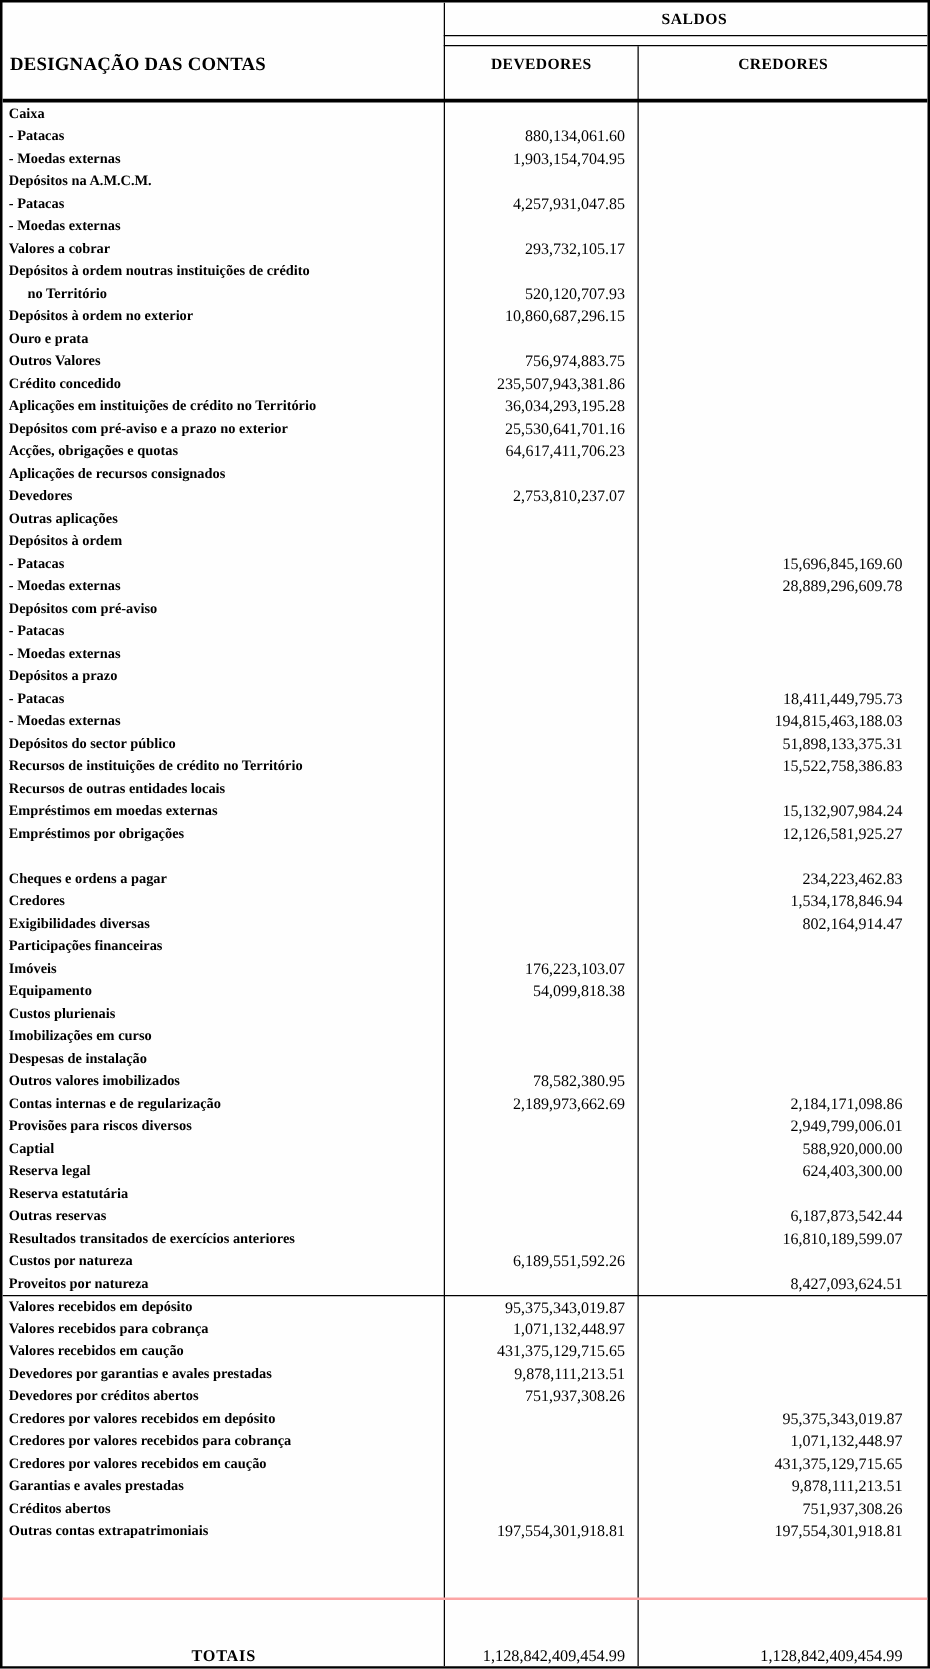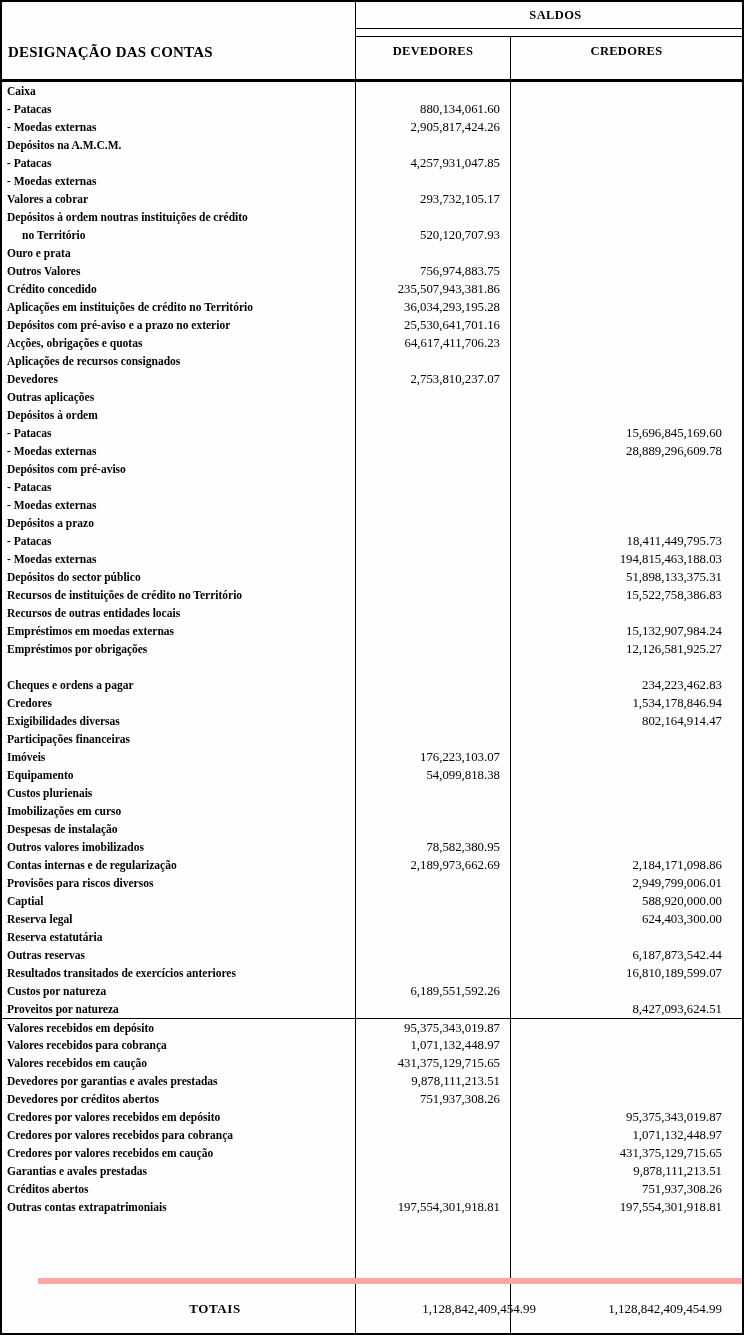--- a/index.html
+++ b/index.html
@@ -47,22 +47,22 @@
   .body { position:absolute; left:0; right:0; top:80px; padding-top:0; }
   .row { display:flex; height:18px; line-height:18px; white-space:nowrap; }
   .row.section-break { border-top:1px solid #000; }
   .c-label { width:354px; padding-left:5px; font-weight:bold; font-size:11.5px; overflow:hidden; }
   .row.indent .c-label { padding-left:20px; }
   .c-dev  { width:154px; text-align:right; padding-right:10px; font-size:12.8px; }
   .c-cred { flex:1;      text-align:right; padding-right:20px; font-size:12.8px; }
 
   .totals {
     position:absolute; left:0; right:0; bottom:0; height:55px;
-    border-top:6px solid #fca5a5;
-    display:flex; align-items:center;margin-left:36px;
+    border-top:2px solid #fca5a5;
+    display:flex; align-items:flex-end;
   }
   .totals .t-label { width:354px; text-align:center; font-weight:bold; font-size:13px; letter-spacing:0.6px; }
   .totals .t-dev  { width:154px; text-align:right; padding-right:10px; font-size:13px; }
   .totals .t-cred { flex:1;      text-align:right; padding-right:20px; font-size:13px; }
 </style>
 </head>
 <body>
 
 <div class="page">
 
@@ -82,21 +82,21 @@
         <div class="c-dev"></div>
         <div class="c-cred"></div>
       </div>
       <div class="row">
         <div class="c-label">- Patacas</div>
         <div class="c-dev">880,134,061.60</div>
         <div class="c-cred"></div>
       </div>
       <div class="row">
         <div class="c-label">- Moedas externas</div>
-        <div class="c-dev">2,905,817,424.26</div>
+        <div class="c-dev">1,903,154,704.95</div>
         <div class="c-cred"></div>
       </div>
       <div class="row">
         <div class="c-label">Depósitos na A.M.C.M.</div>
         <div class="c-dev"></div>
         <div class="c-cred"></div>
       </div>
       <div class="row">
         <div class="c-label">- Patacas</div>
         <div class="c-dev">4,257,931,047.85</div>
@@ -113,20 +113,25 @@
         <div class="c-cred"></div>
       </div>
       <div class="row">
         <div class="c-label">Depósitos à ordem noutras instituições de crédito</div>
         <div class="c-dev"></div>
         <div class="c-cred"></div>
       </div>
       <div class="row indent">
         <div class="c-label">no Território</div>
         <div class="c-dev">520,120,707.93</div>
+        <div class="c-cred"></div>
+      </div>
+      <div class="row">
+        <div class="c-label">Depósitos à ordem no exterior</div>
+        <div class="c-dev">10,860,687,296.15</div>
         <div class="c-cred"></div>
       </div>
       <div class="row">
         <div class="c-label">Ouro e prata</div>
         <div class="c-dev"></div>
         <div class="c-cred"></div>
       </div>
       <div class="row">
         <div class="c-label">Outros Valores</div>
         <div class="c-dev">756,974,883.75</div>

